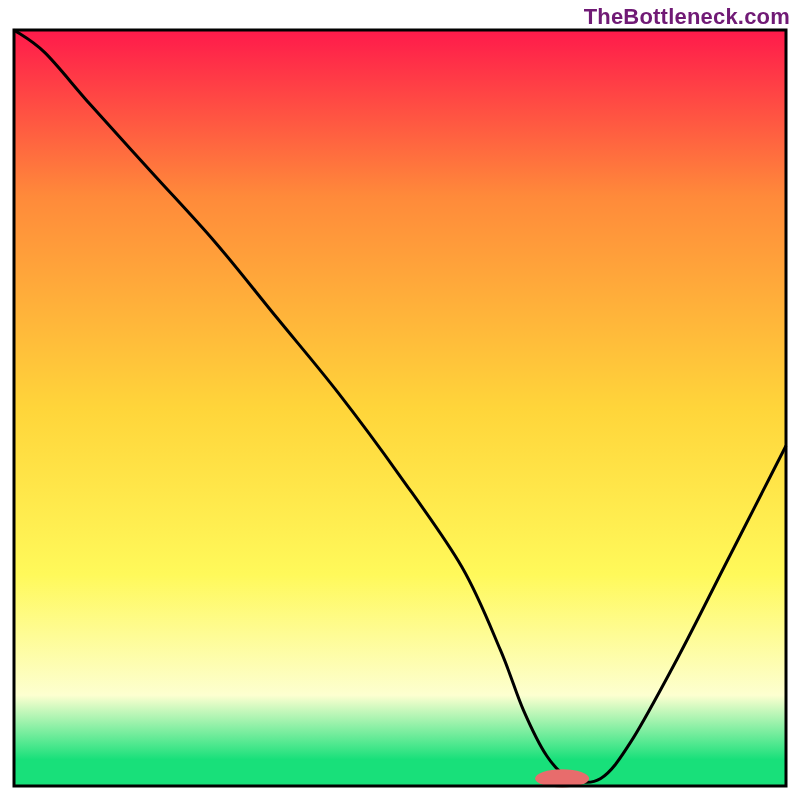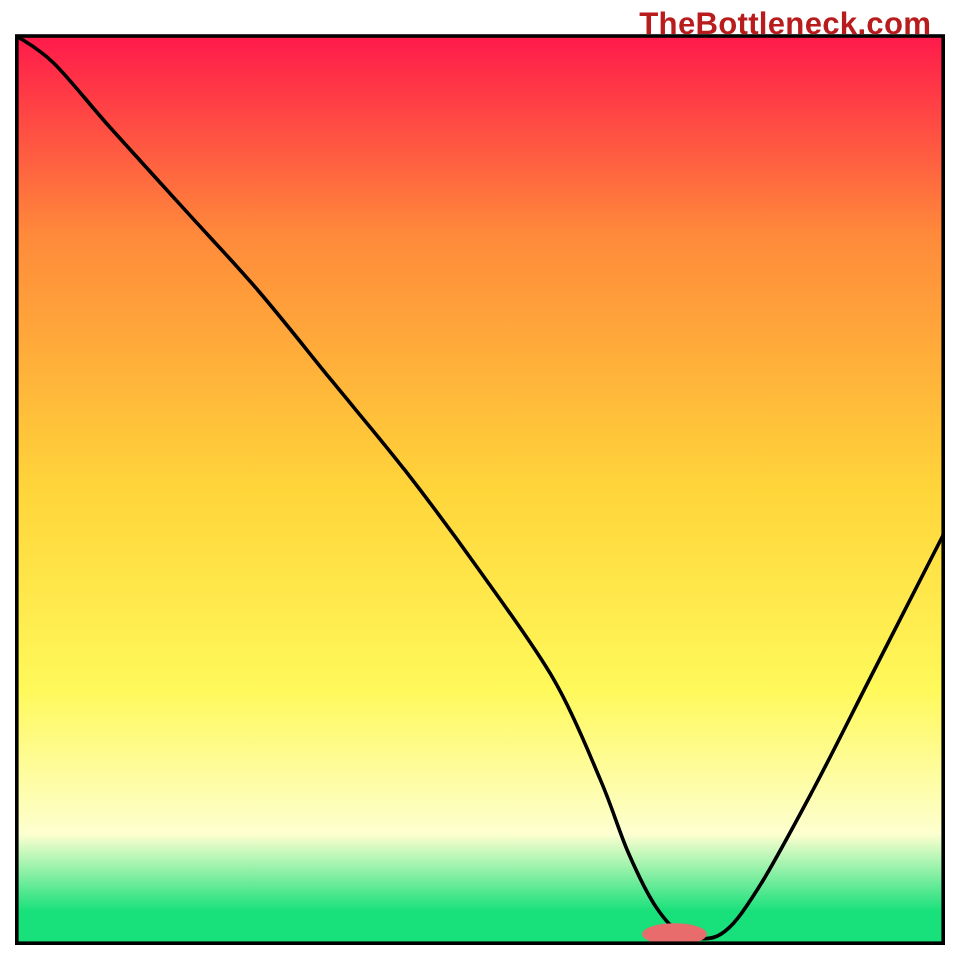--- a/index.html
+++ b/index.html
@@ -12,24 +12,24 @@
     background: #ffffff;
   }
   .stage {
     position: relative;
     width: 800px;
     height: 800px;
   }
   .watermark {
     position: absolute;
     top: 4px;
-    right: 24px;
-    font-size: 26px;
+    right: 10px;
+    font-size: 22px;
     font-weight: 600;
-    color: #b91c1c;
+    color: #701a75;
     letter-spacing: 0.2px;
     user-select: none;
   }
   svg {
     display: block;
   }
 </style>
 </head>
 <body>
 

